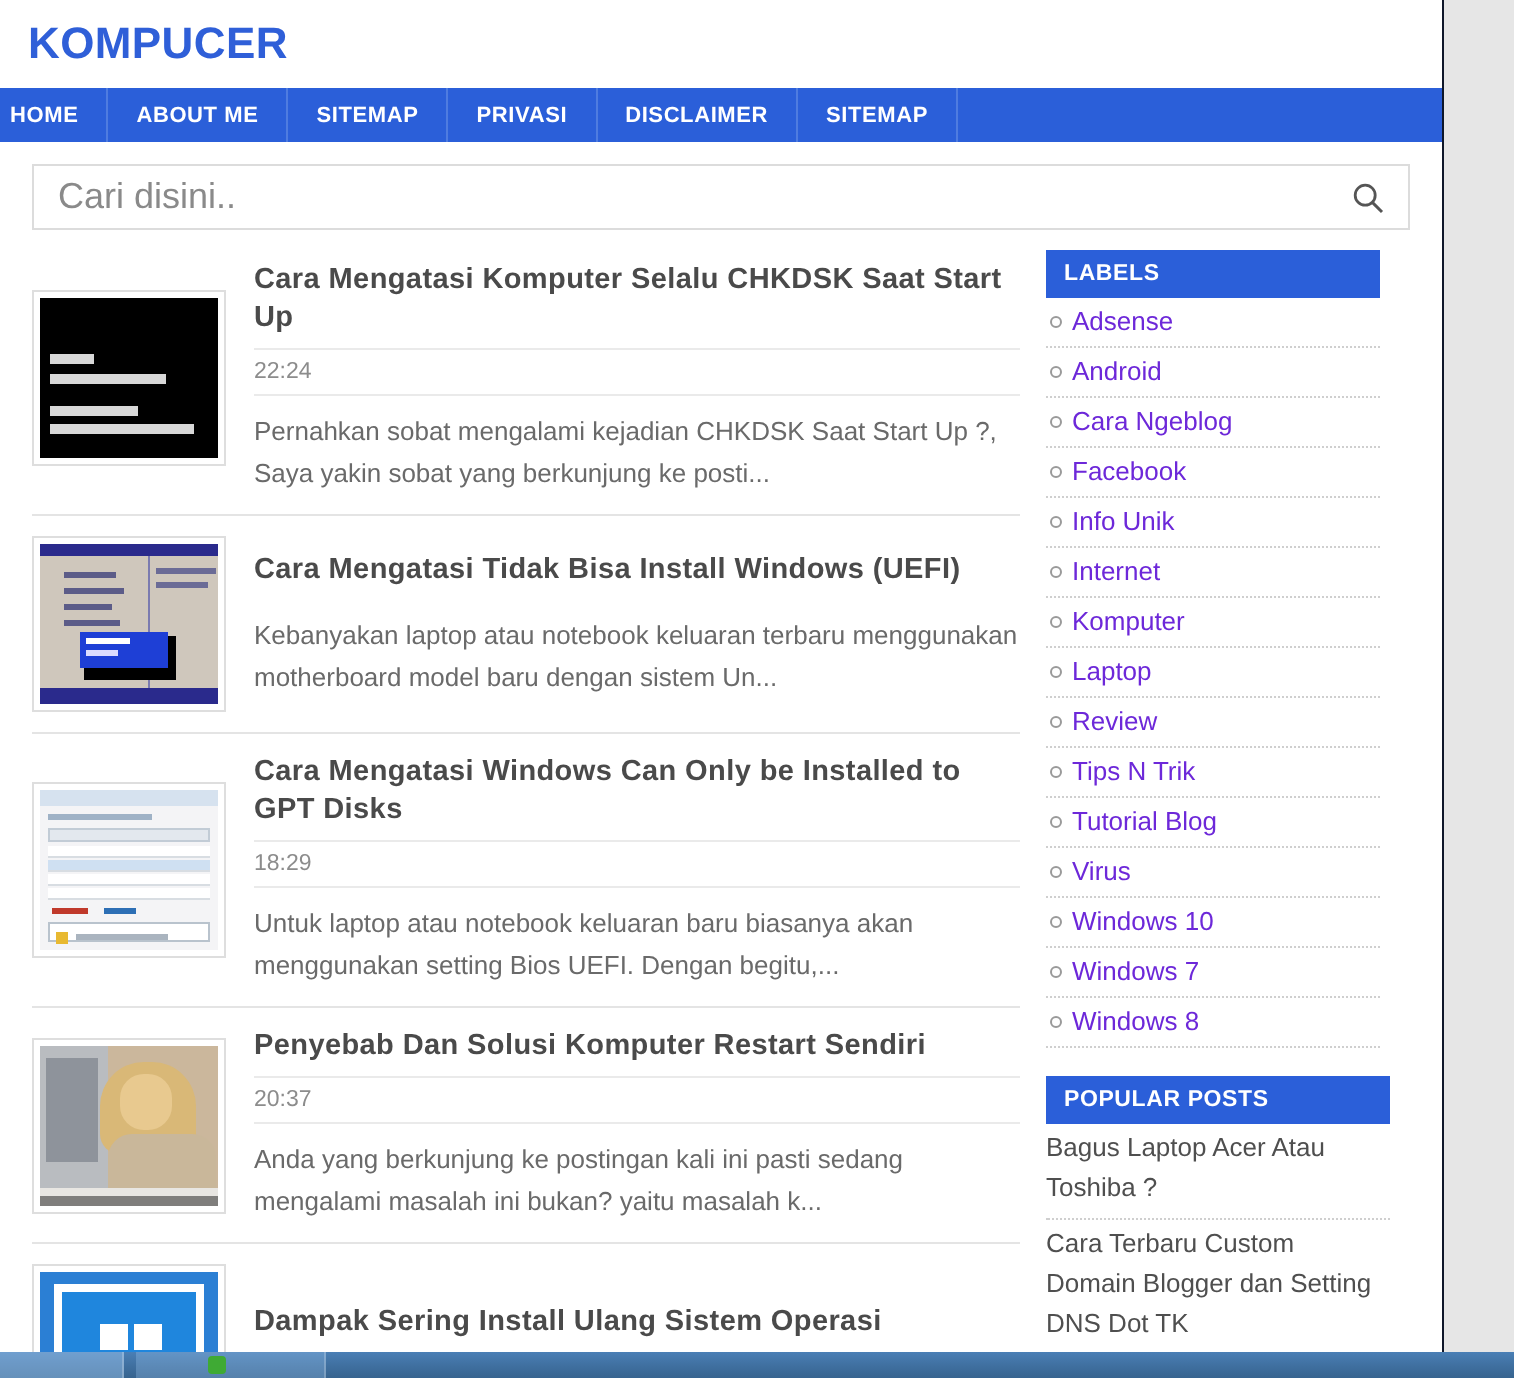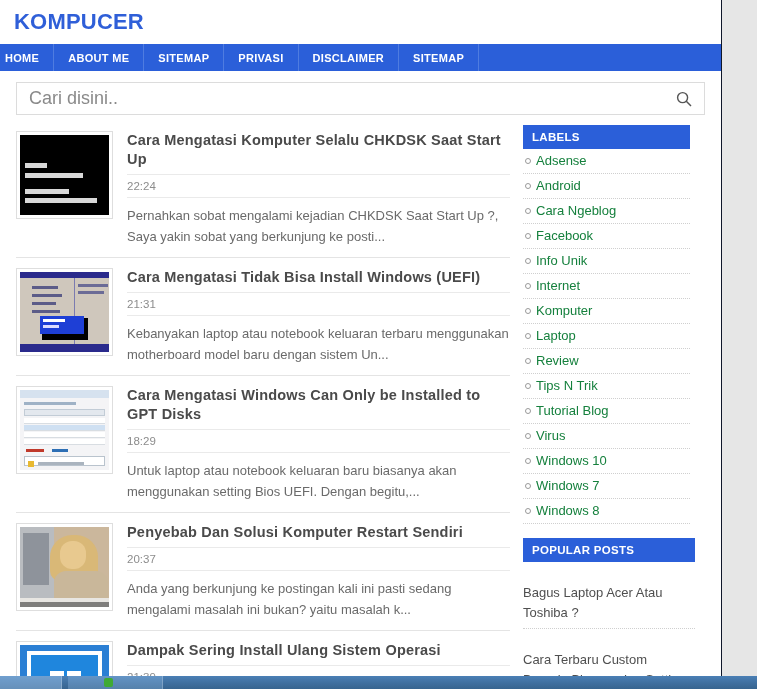--- a/index.html
+++ b/index.html
@@ -107,20 +107,21 @@
   
   .columns { display: flex; align-items: flex-start; padding: 0 16px; }
   .main-col { width: 494px; flex: none; }
   .side-col { width: 167px; flex: none; margin-left: 13px; }
 
   
   .post {
     display: flex;
     padding: 10px 0 10px 0;
     border-bottom: 1px solid #e4e4e4;
+    align-items: center;
   }
   .post:first-child { padding-top: 6px; }
   .thumb {
     width: 97px; height: 88px; flex: none;
     border: 1px solid #dedede;
     background: #fff;
     padding: 3px;
     overflow: hidden;
   }
   .thumb-inner { width: 100%; height: 100%; overflow: hidden; position: relative; }
@@ -165,41 +166,41 @@
     background: #2b5fd9;
     color: #fff;
     font-size: 11.5px;
     font-weight: bold;
     letter-spacing: .3px;
     padding: 6px 9px 6px 9px;
   }
   .label-list { list-style: none; }
   .label-list li {
     font-size: 13px;
-    color: #15803d;
+    color: #6d28d9;
     padding: 5px 0 5px 13px;
     border-bottom: 1px dotted #cfcfcf;
     position: relative;
     cursor: pointer;
     line-height: 14px;
   }
   .label-list li:before {
     content: "";
     position: absolute; left: 2px; top: 9px;
     width: 4px; height: 4px;
     border: 1px solid #9a9a9a;
     border-radius: 50%;
   }
   .widget-popular { margin-top: 14px; width: 172px; }
   .pop-list { list-style: none; }
   .pop-list li {
     font-size: 13px;
     color: #4f4f4f;
     line-height: 20px;
-    padding: 21px 0 5px 0;
+    padding: 2px 0 5px 0;
     border-bottom: 1px dotted #cfcfcf;
     cursor: pointer;
   }
 </style>
 </head>
 <body>
 
 <div id="desktop-bg"></div>
 <div id="right-gutter"></div>
 
@@ -267,21 +268,20 @@
               <div style="position:absolute;left:58px;top:19px;width:26px;height:3px;background:#6b6b96;"></div>
               <div style="position:absolute;left:22px;top:46px;width:46px;height:22px;background:#000;"></div>
               <div style="position:absolute;left:20px;top:44px;width:44px;height:18px;background:#1e3fd6;"></div>
               <div style="position:absolute;left:23px;top:47px;width:22px;height:3px;background:#fff;"></div>
               <div style="position:absolute;left:23px;top:53px;width:16px;height:3px;background:#dcdcff;"></div>
             </div>
           </div>
         </div>
         <div class="post-body">
           <div class="post-title">Cara Mengatasi Tidak Bisa Install Windows (UEFI)</div>
-          <div class="post-meta">21:31</div>
           <div class="post-snip">Kebanyakan laptop atau notebook keluaran terbaru menggunakan motherboard model baru dengan sistem Un...</div>
         </div>
       </div>
 
       <div class="post">
         <div class="thumb">
           <div class="thumb-inner">
             <div class="tn-gpt">
               <div style="position:absolute;left:0;top:0;width:100%;height:8px;background:#d6e2ef;"></div>
               <div style="position:absolute;left:4px;top:12px;width:52px;height:3px;background:#9fb2c6;"></div>

